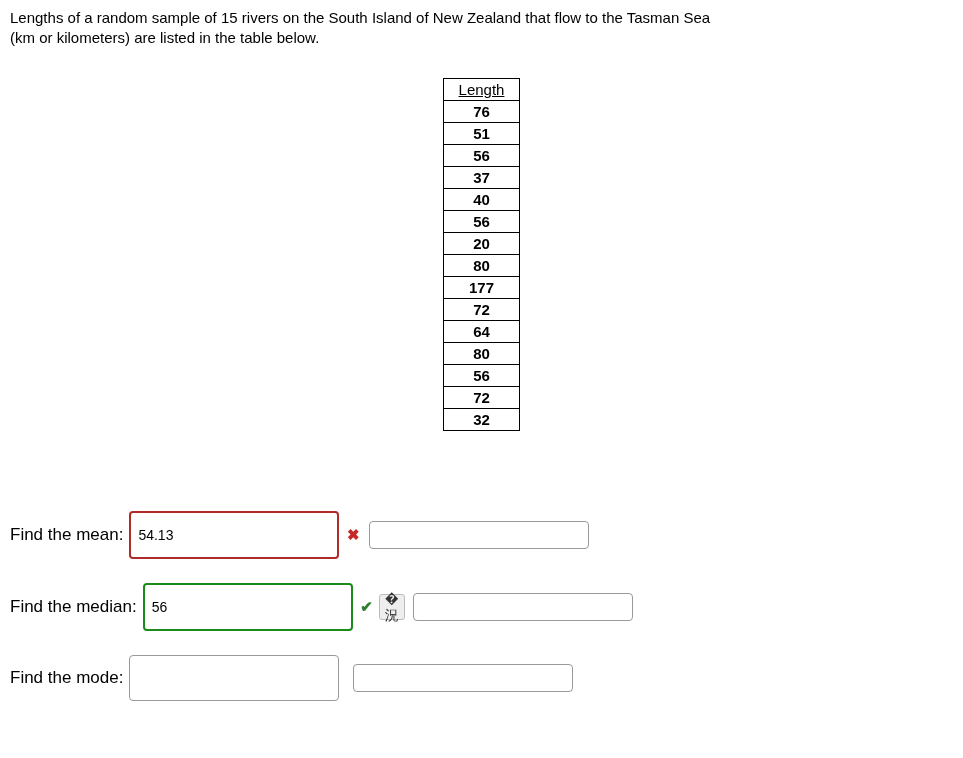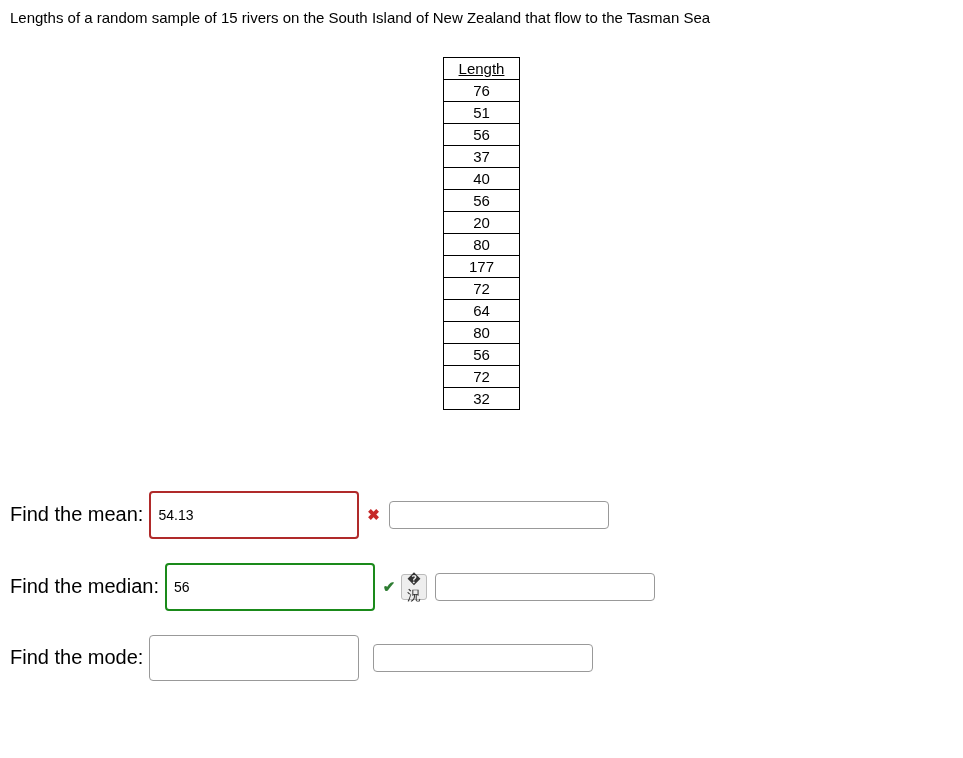--- a/index.html
+++ b/index.html
@@ -24,40 +24,40 @@
       margin-bottom: 36px;
     }
     table.data-table {
       border-collapse: collapse;
     }
     table.data-table th,
     table.data-table td {
       border: 1px solid #000;
       text-align: center;
       font-size: 15px;
-      font-weight: normal;
+      font-weight: bold;
       padding: 2px 14px;
       min-width: 76px;
     }
     table.data-table th {
       text-decoration: underline;
       font-weight: normal;
     }
     .instructions {
       line-height: 1.35;
       margin-bottom: 24px;
     }
     .answer-row {
       display: flex;
       align-items: center;
       margin-bottom: 24px;
       gap: 6px;
     }
     .answer-label {
-      font-size: 20px;
+      font-size: 17px;
     }
     .answer-input {
       font-family: Arial, sans-serif;
       font-size: 14px;
       padding: 22px 7px;
       border: 1px solid #999;
       border-radius: 4px;
       width: 210px;
       height: 28px;
     }
@@ -104,20 +104,21 @@
     }
     .mode-units {
        margin-left: 8px;
     }
   </style>
 </head>
 <body>
 
 <div class="problem-text">
   <span>Lengths of a random sample of 15 rivers on the South Island of New Zealand that flow to the Tasman Sea</span><br>
+  <span>(km or kilometers) are listed in the table below.</span>
 </div>
 
 <div class="data-table-wrap">
   <table class="data-table">
     <thead>
       <tr>
           <th>Length</th>
         </tr>
     </thead>
     <tbody id="table-body">

